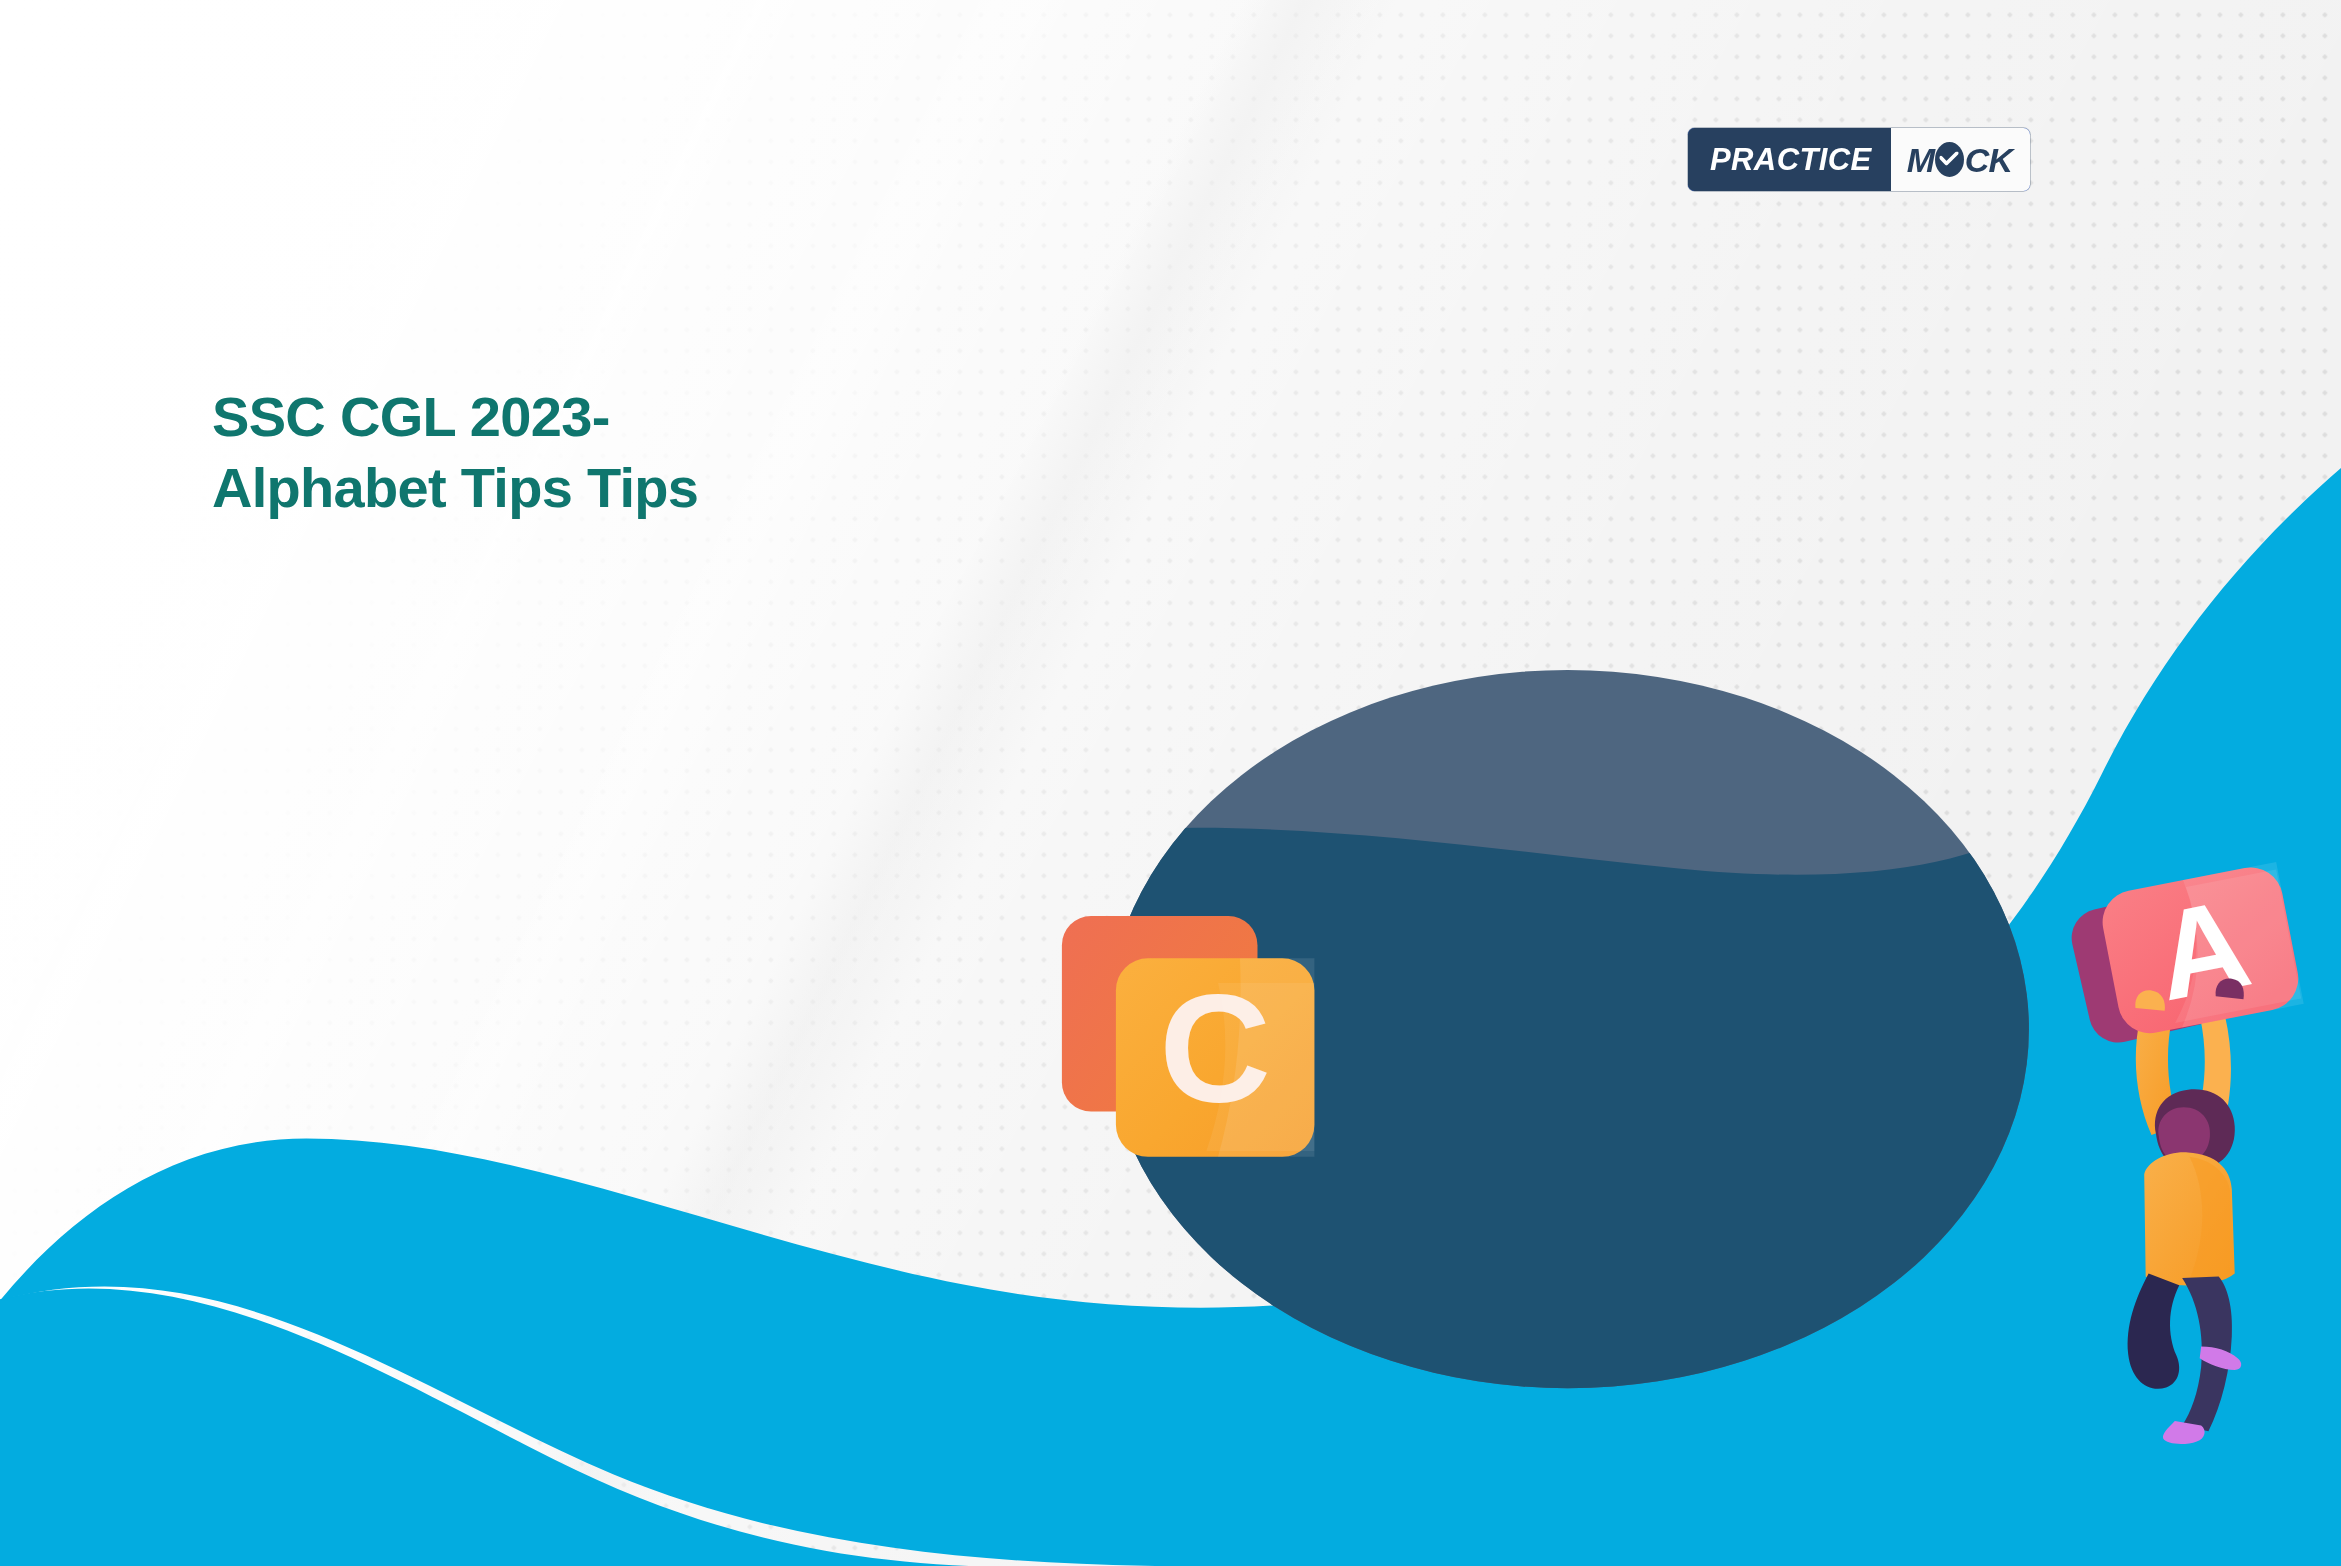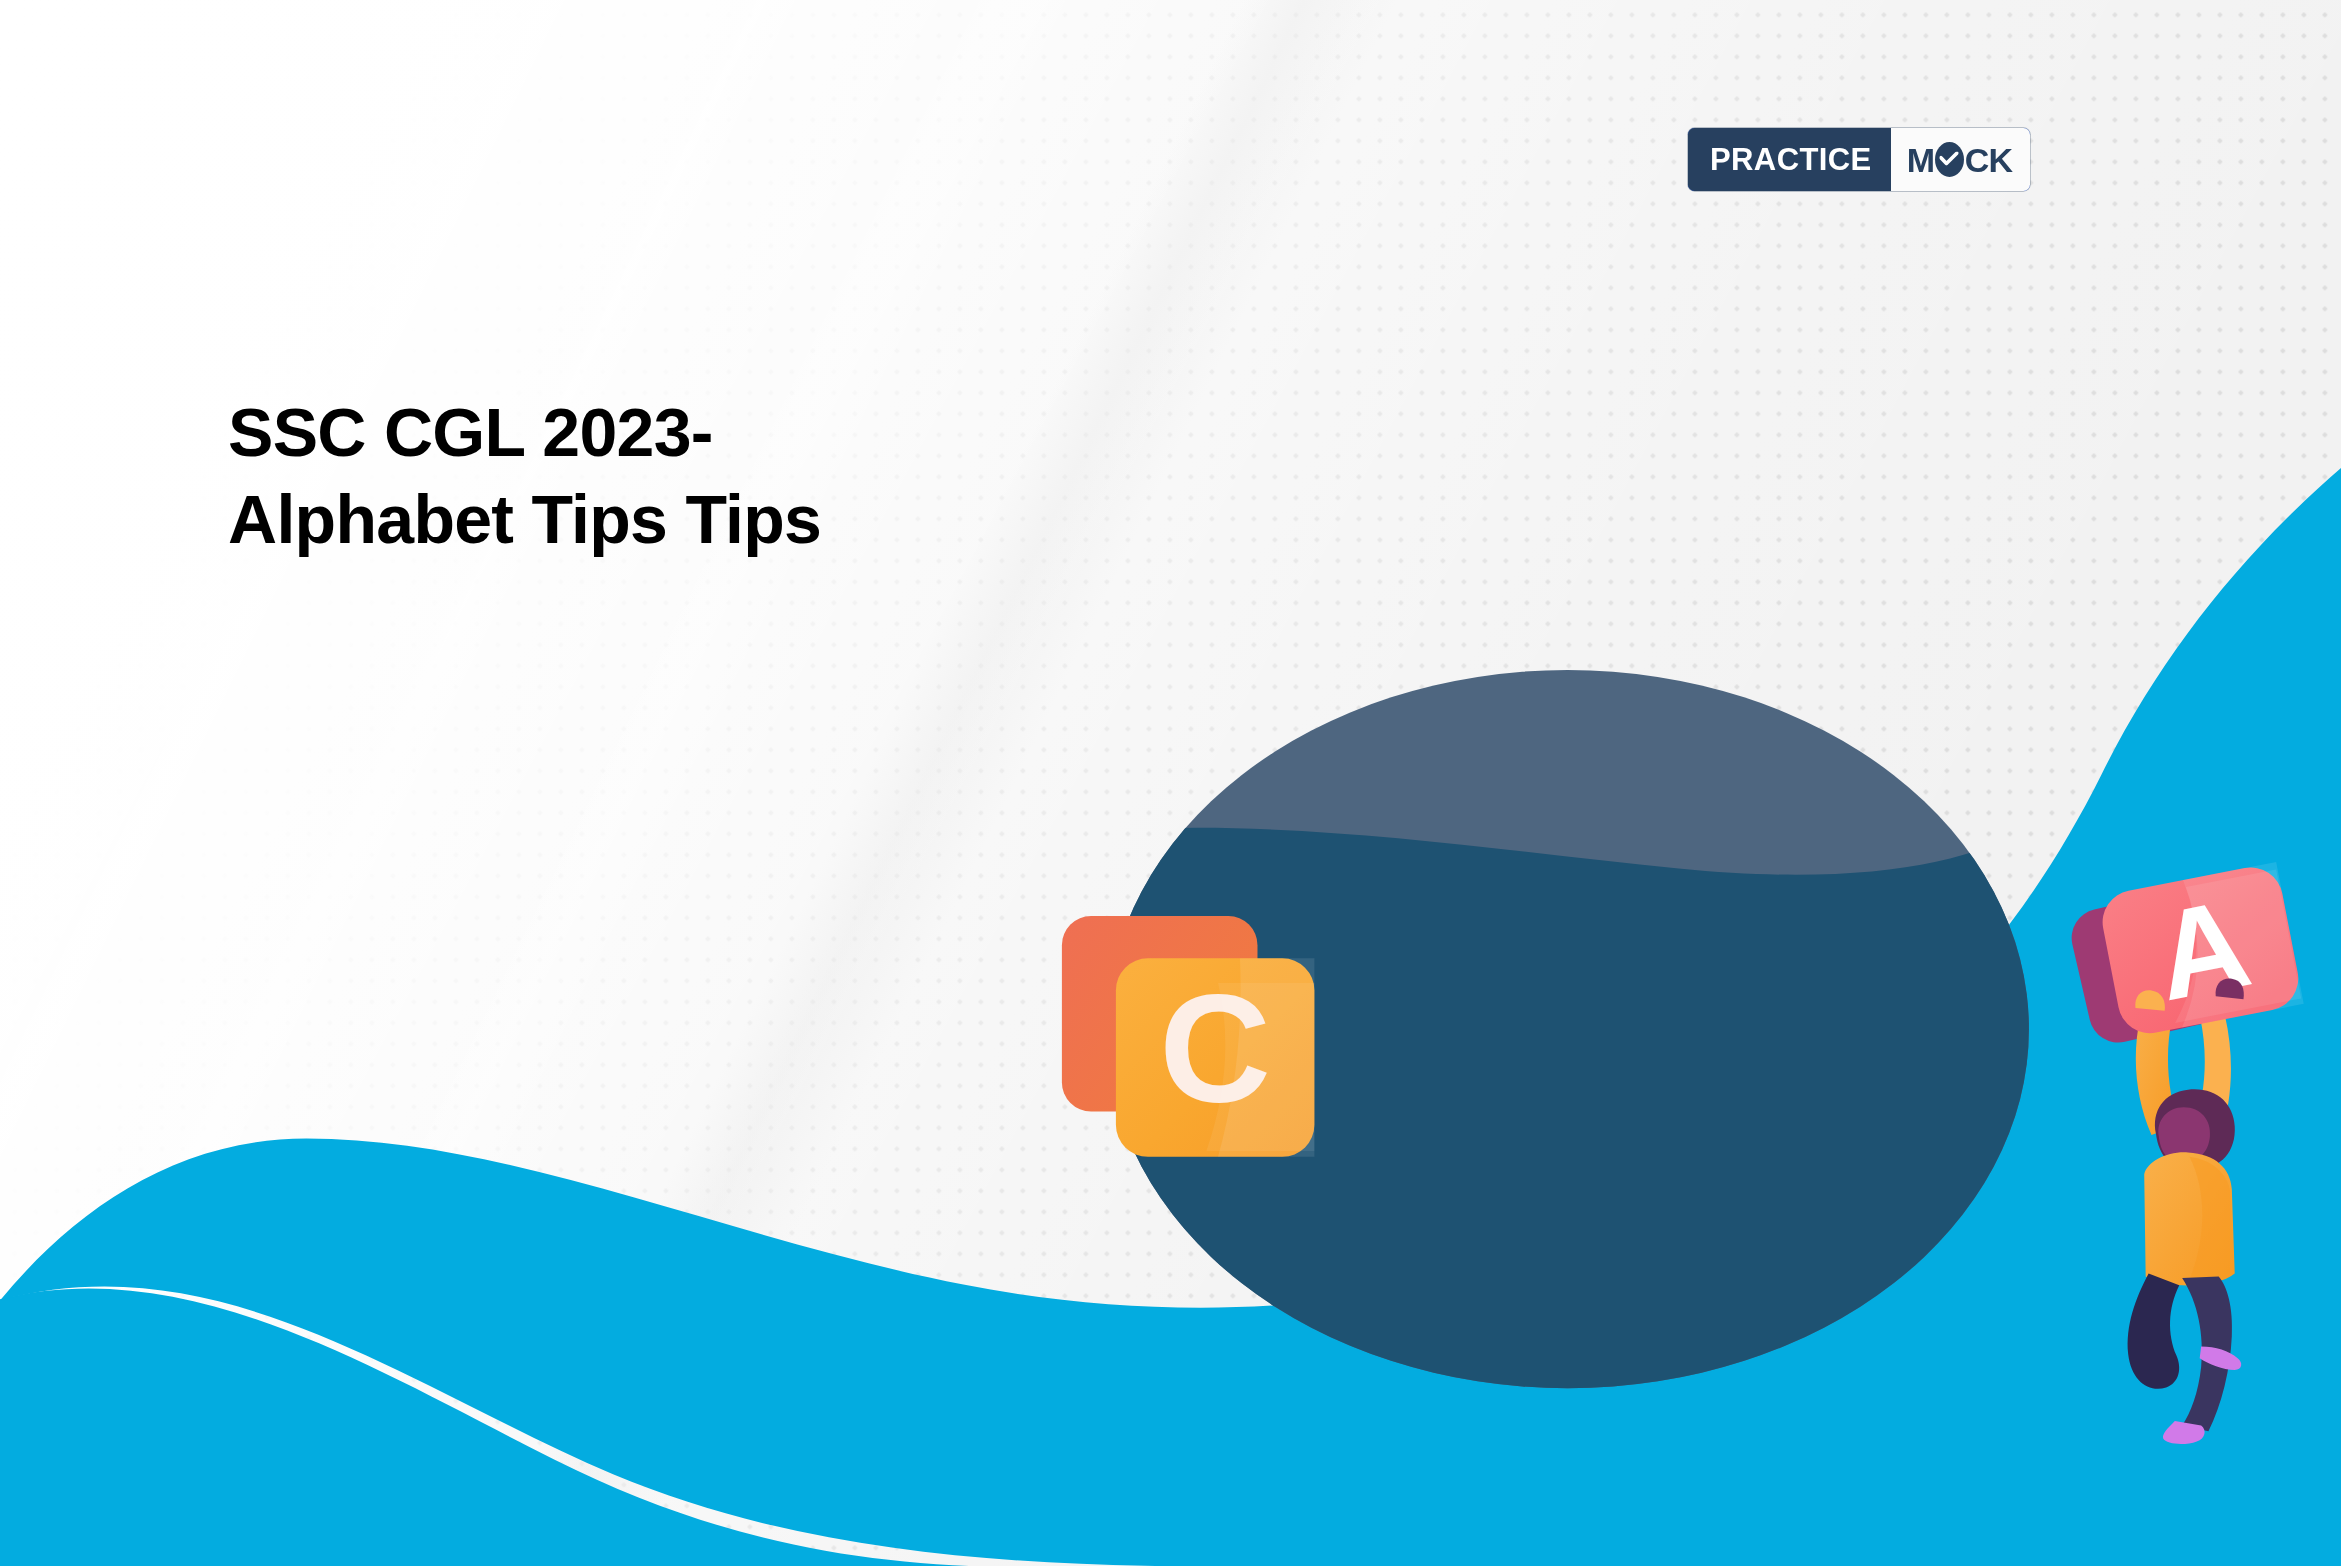--- a/index.html
+++ b/index.html
@@ -71,20 +71,21 @@
     position: absolute;
     left: 1688px;
     top: 128px;
     height: 63px;
     display: flex;
     align-items: stretch;
     border-radius: 6.6px;
     overflow: hidden;
     background: #1d4ed8;
     box-shadow: 0 0 0 0.7px rgba(39,64,95,.4);
+    font-style: italic;
   }
   .logo-left {
     display: flex;
     align-items: center;
     padding: 0 19px 0 22px;
     background: #27405f;
   }
   .logo-left span {
     color: #ffffff;
     font-size: 31px;
@@ -123,25 +124,25 @@
   .mock-o .tick {
     position: absolute;
     left: 50%;
     top: 50%;
     transform: translate(-50%,-56%);
   }
 
   
   .headline {
     position: absolute;
-    left: 228px;
+    left: 212px;
     top: 343px;
     width: 1080px;
-    color: #000000;
-    font-size: 68px;
+    color: #0f766e;
+    font-size: 56px;
     font-weight: 800;
     line-height: 1.28;
     letter-spacing: -0.7px;
   }
   .headline .line { display: block; white-space: nowrap; }
 
   
   .question {
     position: absolute;
     left: 1354px;

